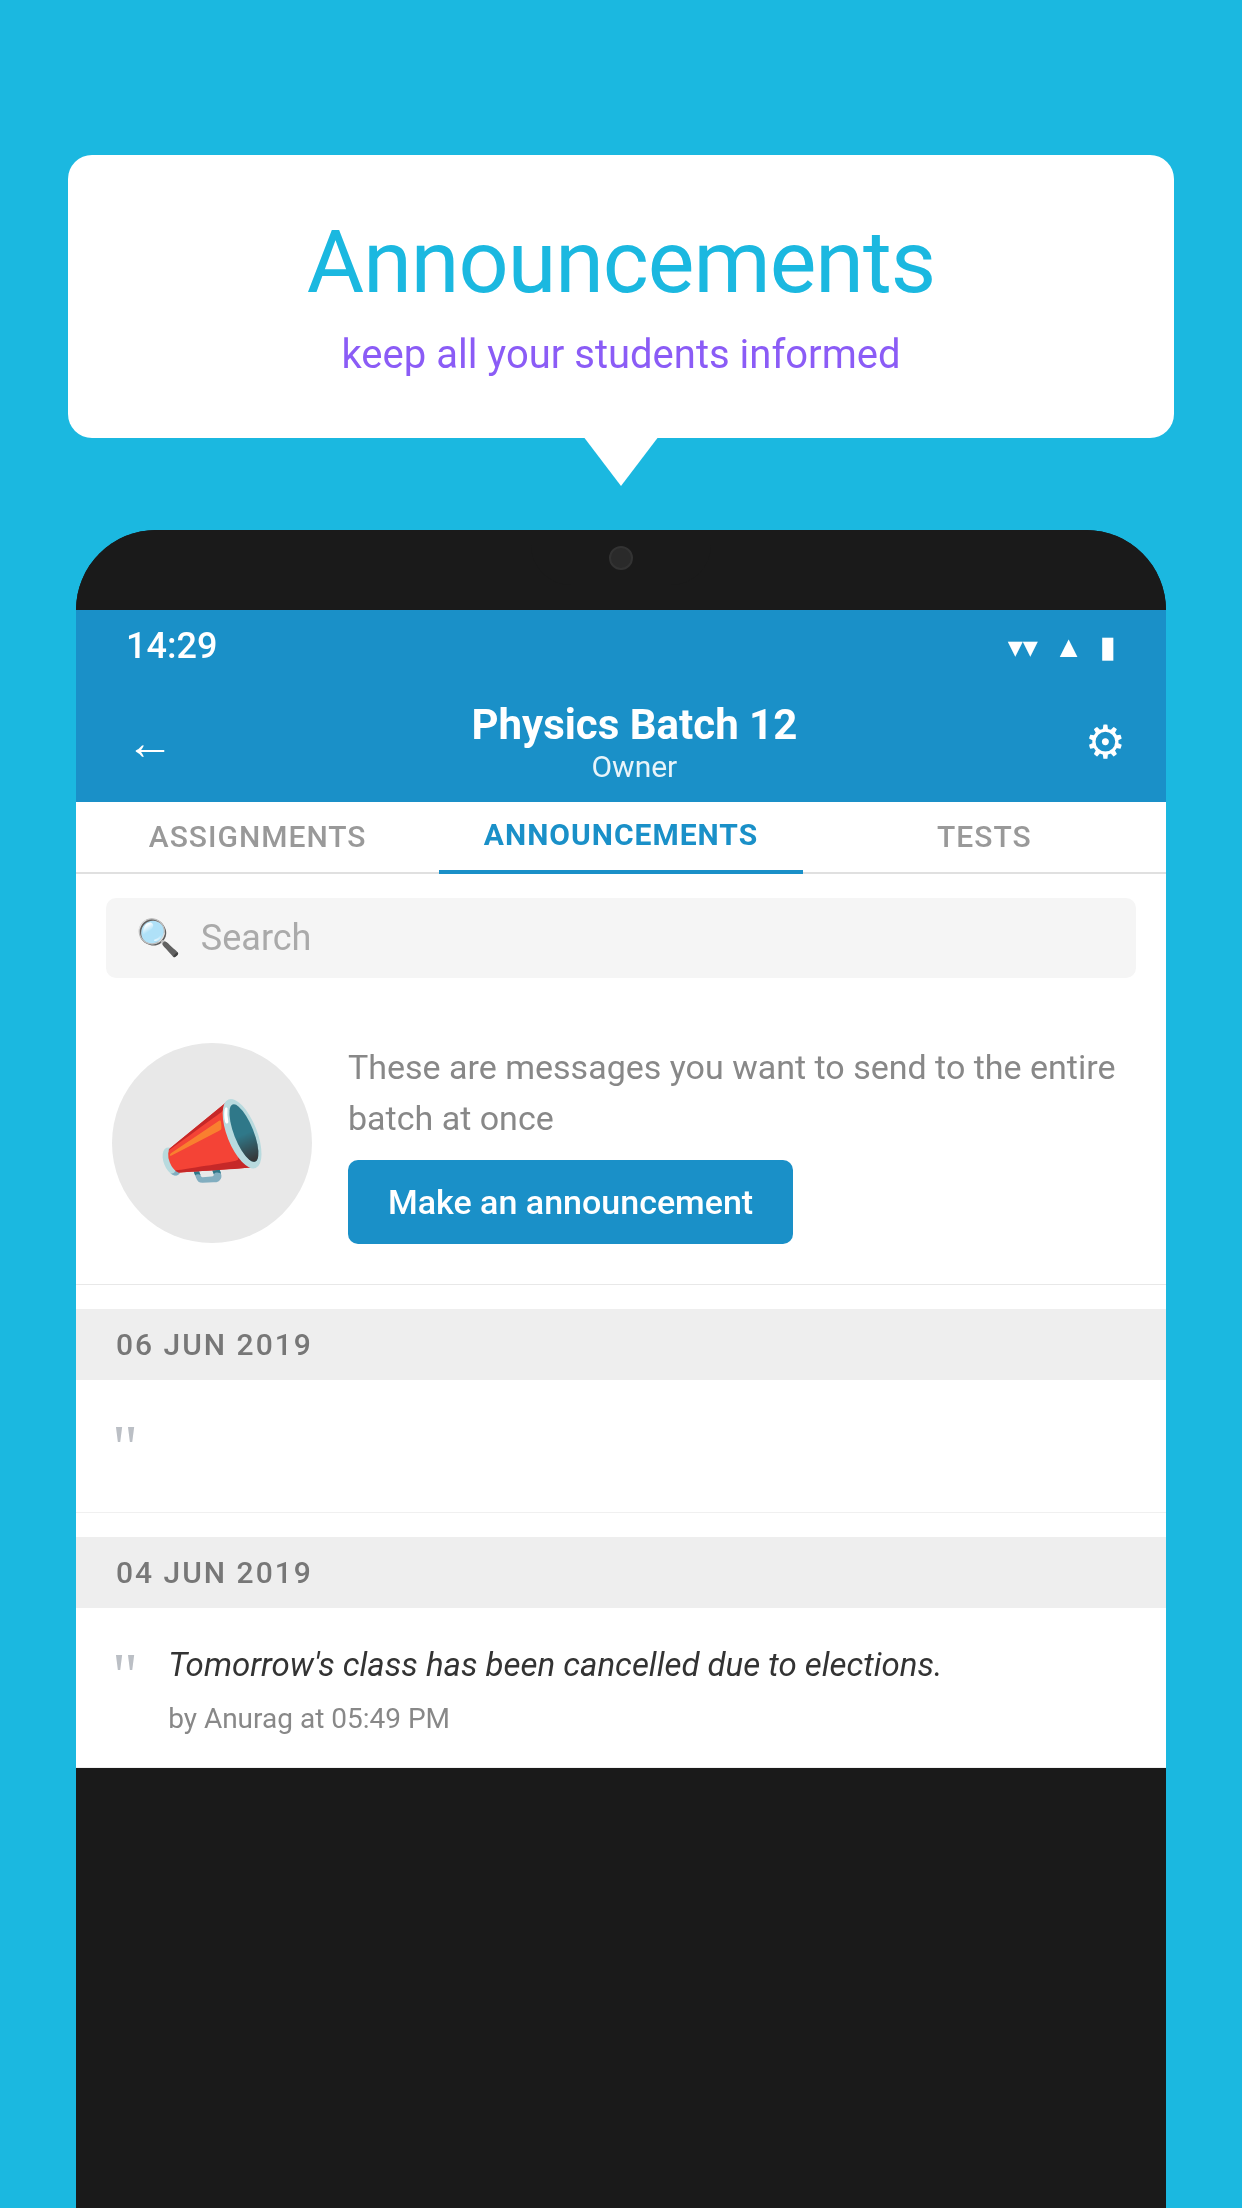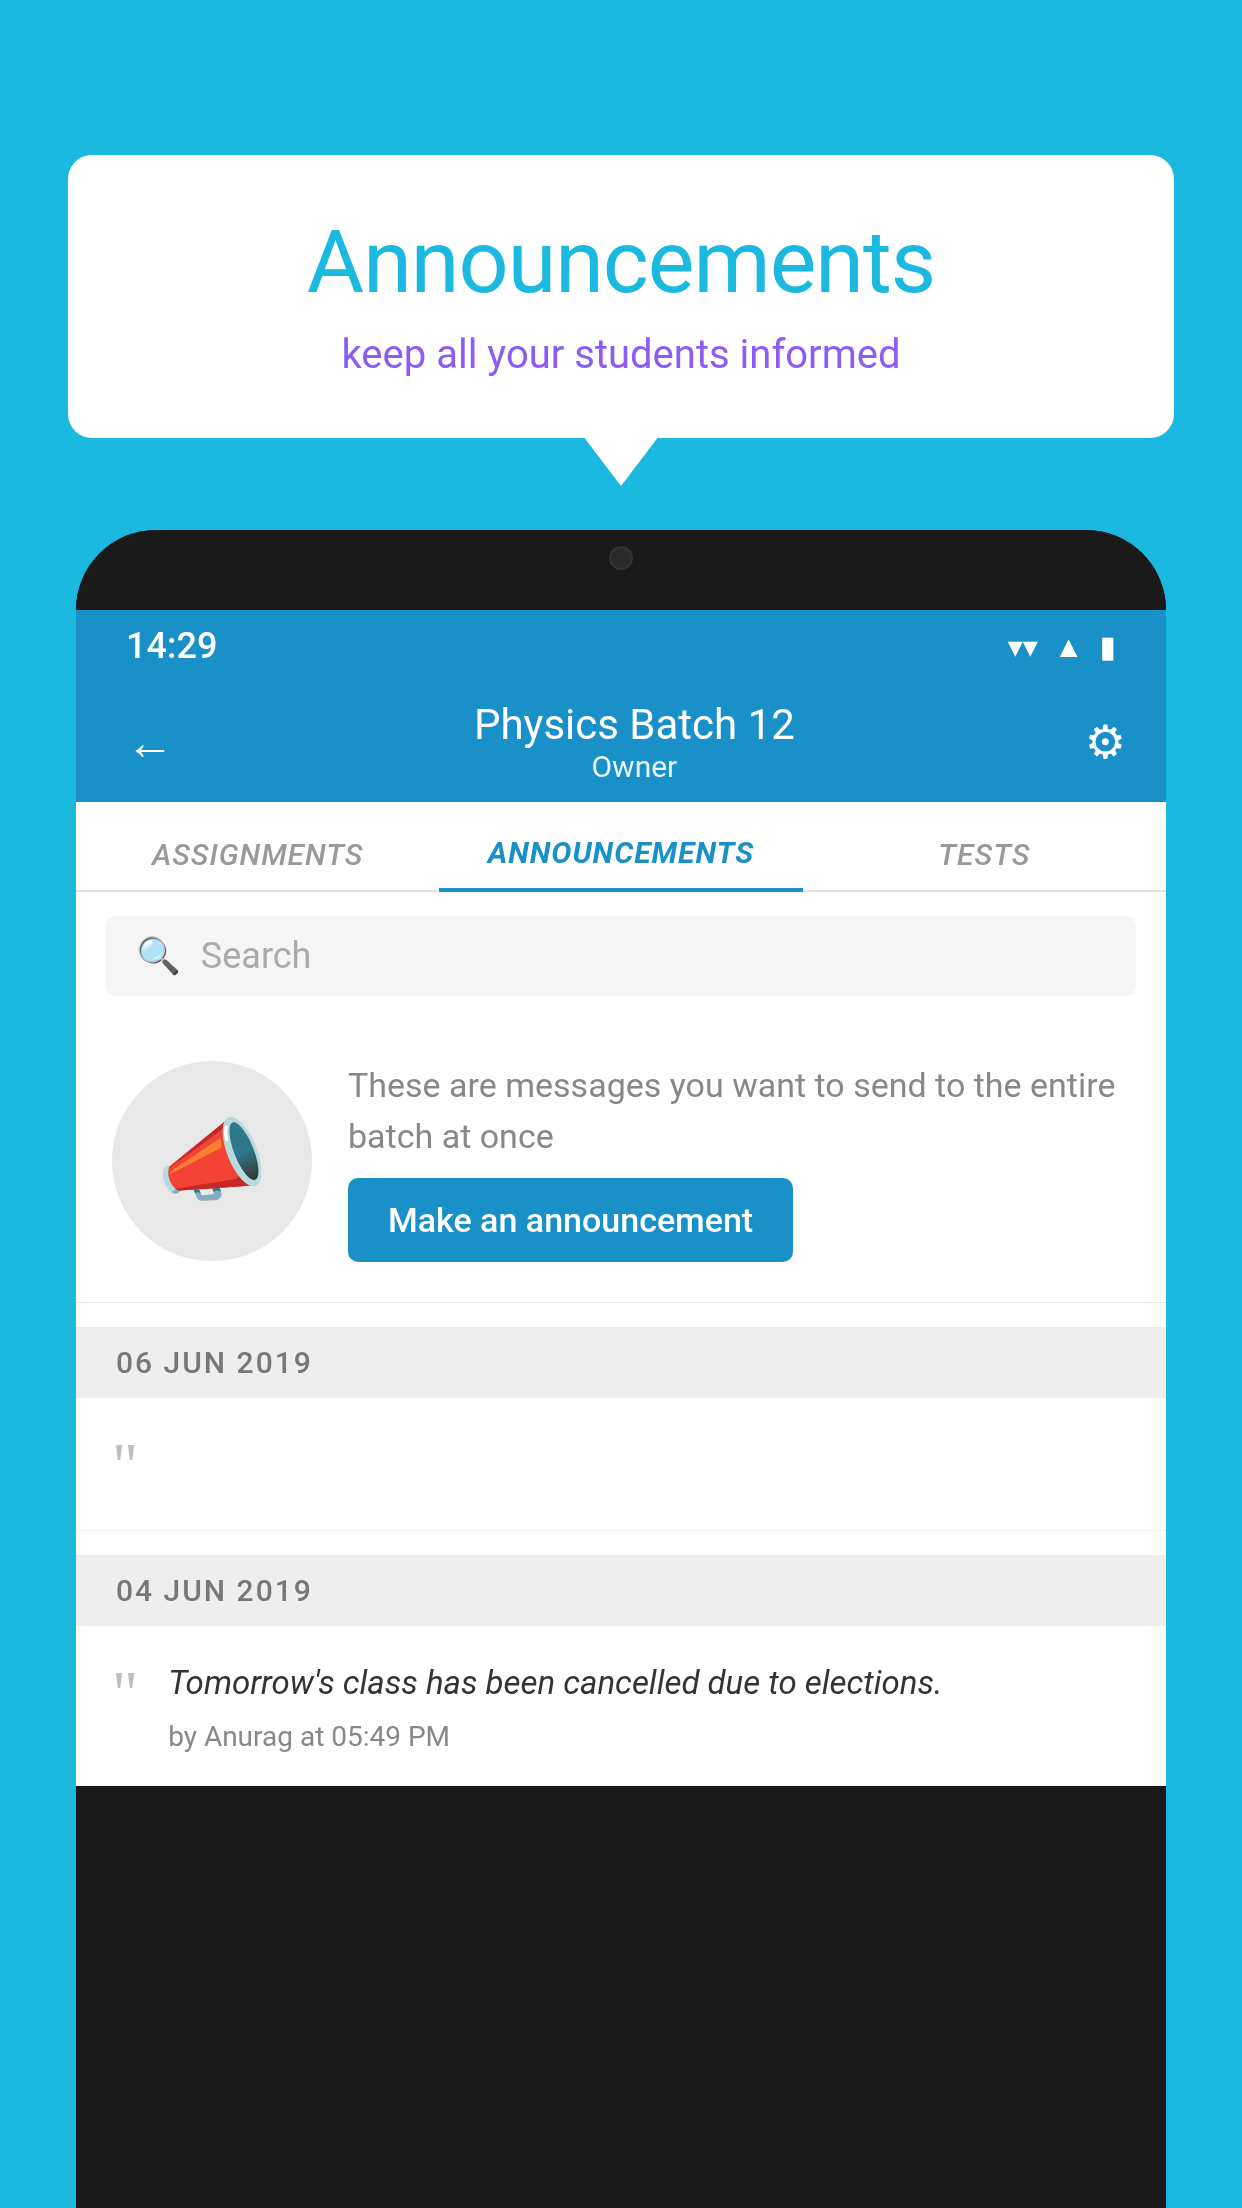--- a/index.html
+++ b/index.html
@@ -144,43 +144,42 @@
       padding: 10px;
     }
 
     .header-title-container {
       text-align: center;
     }
 
     .header-batch-name {
       color: white;
       font-size: 42px;
-      font-weight: 400;
+      font-weight: 700;
     }
 
     .header-role {
       color: rgba(255,255,255,0.9);
       font-size: 30px;
       font-weight: 400;
     }
 
     .gear-btn {
       color: white;
       font-size: 46px;
       cursor: pointer;
     }
 
     
     .tabs-container {
       background: white;
       display: flex;
       border-bottom: 2px solid #e0e0e0;
-      height: 90px;
+      height: 72px;
       align-items: flex-end;
-      font-style: italic;
     }
 
     .tab {
       flex: 1;
       text-align: center;
       font-size: 30px;
       font-weight: 500;
       color: #999;
       padding-bottom: 18px;
       cursor: pointer;

